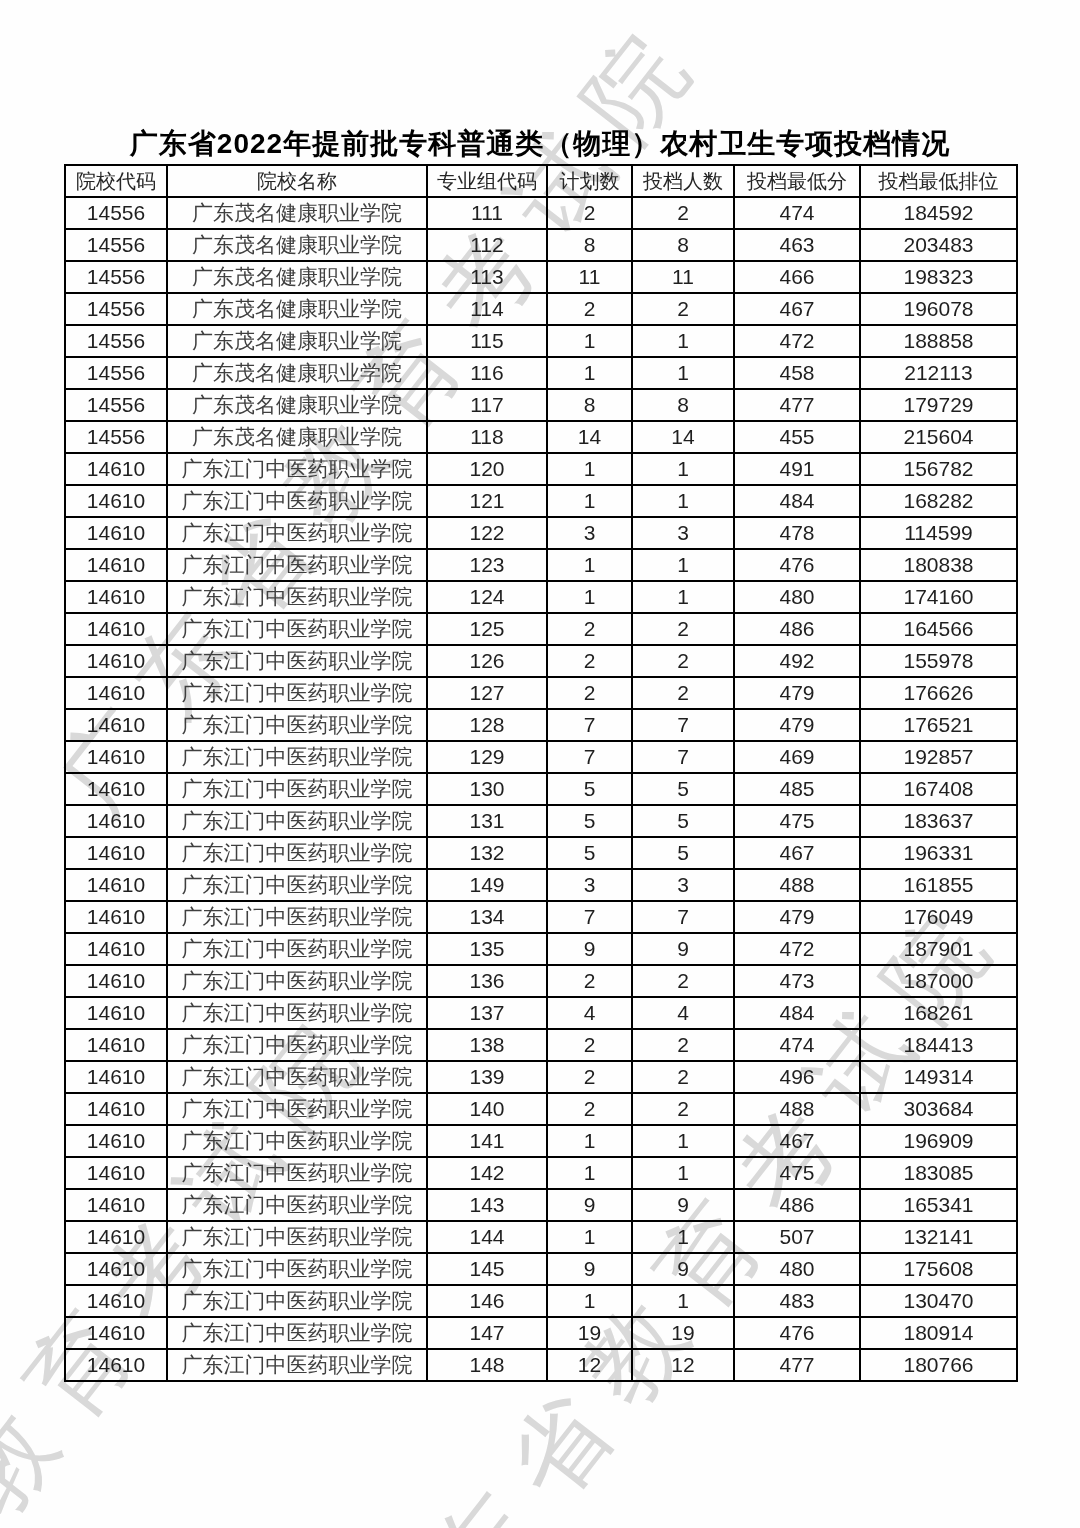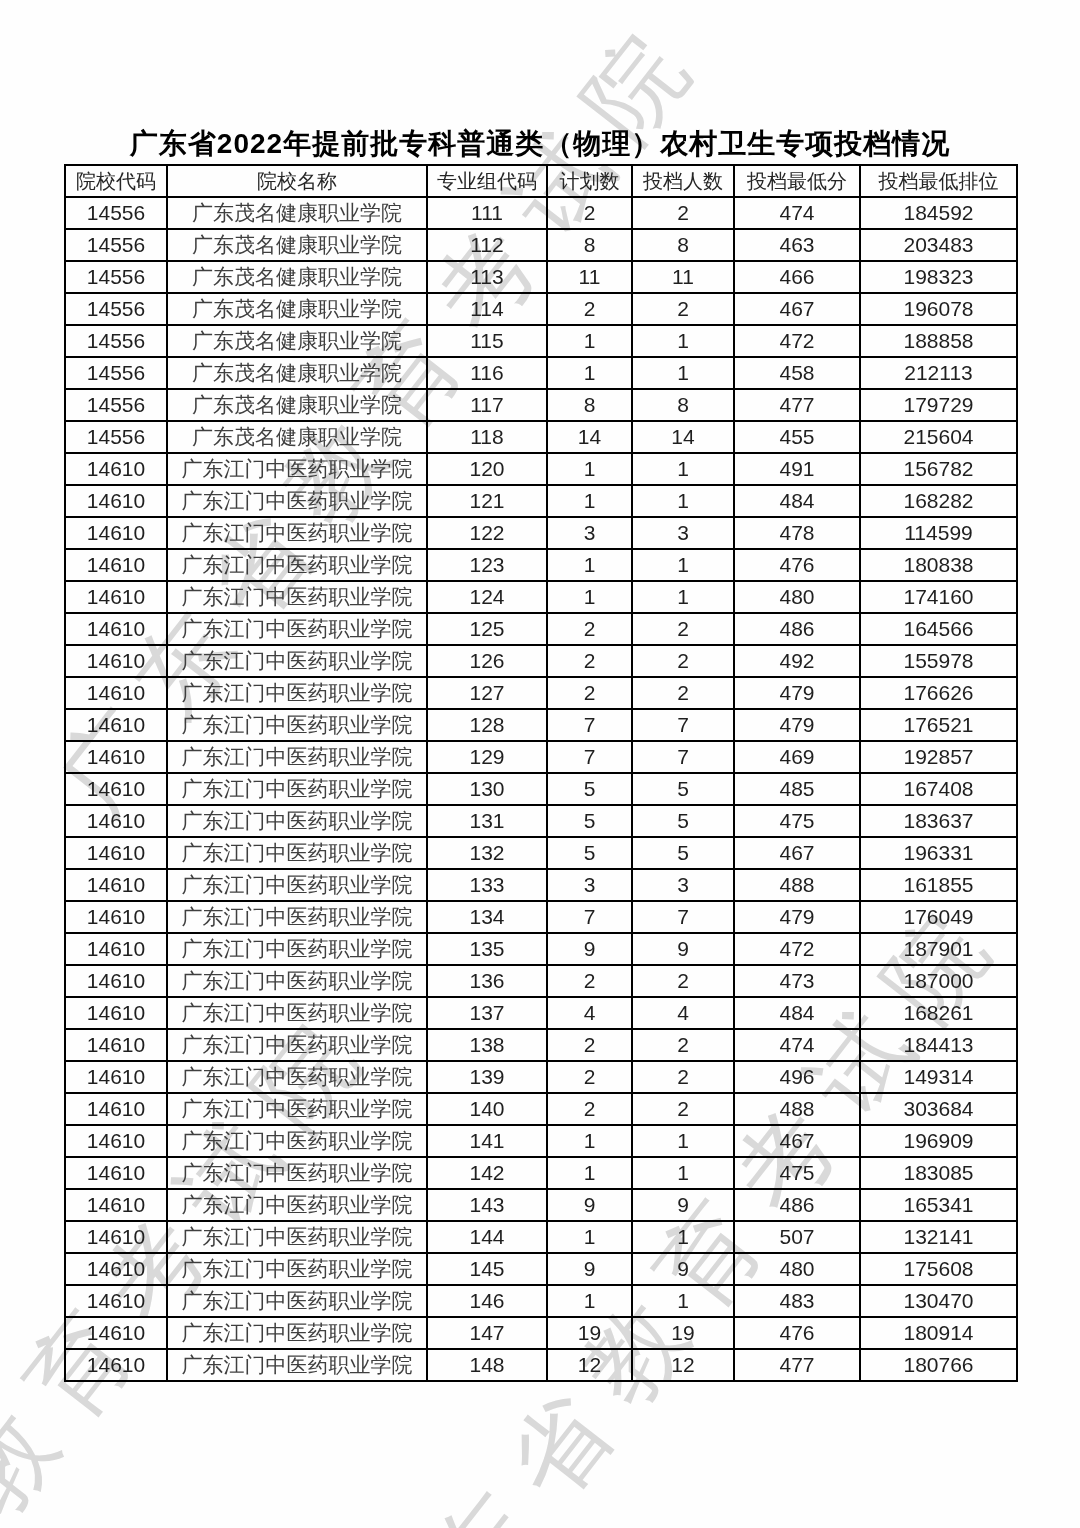--- a/index.html
+++ b/index.html
@@ -275,21 +275,21 @@
           <td class="name-cell">广东江门中医药职业学院</td>
           <td>132</td>
           <td>5</td>
           <td>5</td>
           <td>467</td>
           <td>196331</td>
         </tr>
         <tr>
           <td>14610</td>
           <td class="name-cell">广东江门中医药职业学院</td>
-          <td>133</td>
+          <td>149</td>
           <td>3</td>
           <td>3</td>
           <td>488</td>
           <td>161855</td>
         </tr>
         <tr>
           <td>14610</td>
           <td class="name-cell">广东江门中医药职业学院</td>
           <td>134</td>
           <td>7</td>

